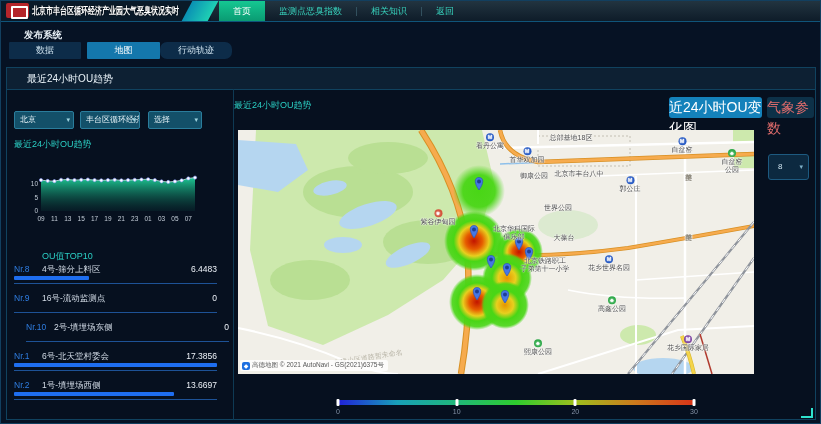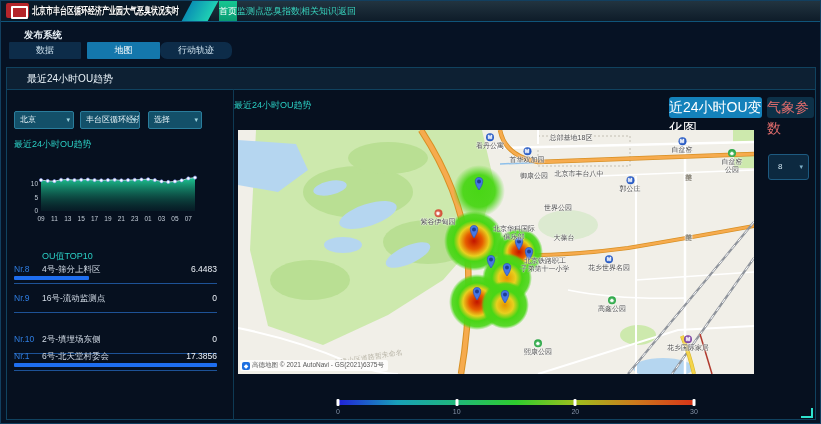--- a/index.html
+++ b/index.html
@@ -5,21 +5,21 @@
   html,body{margin:0;padding:0;background:#01060f;font-family:"Liberation Sans","DejaVu Sans",sans-serif;}
   .app{position:relative;width:821px;height:424px;background:#061224;overflow:hidden;border:1px solid #123f5f;box-sizing:border-box;}
   
   .navbar{position:absolute;left:0;top:0;width:821px;height:20px;background:#0a1a29;border-bottom:1px solid #0f547a;}
   .nav-right{position:absolute;left:210px;top:0;width:611px;height:20px;background:linear-gradient(180deg,#223440,#0e1c29);}
   .nav-slash{position:absolute;left:186px;top:0;width:26px;height:20px;background:linear-gradient(90deg,#0a90b4,#1fd0b4);transform:skewX(-28deg);}
   .logo{position:absolute;left:5px;top:2px;width:23px;height:15px;background:#b5252b;border-radius:2px;}
   .logo i{position:absolute;left:5px;top:3px;width:13px;height:9px;border:2px solid #fff;border-radius:1px;}
   .app-title{position:absolute;left:31px;top:0;height:20px;line-height:20px;color:#fff;font-size:10px;font-weight:bold;white-space:nowrap;transform:scaleX(.70);transform-origin:left center;text-shadow:0 0 2px #000;}
   .nav-tabs{position:absolute;left:218px;top:0;height:20px;display:flex;align-items:center;}
-  .nav-tab{height:20px;line-height:20px;padding:0 0;font-size:9px;color:#38d4be;cursor:pointer;white-space:nowrap;}
+  .nav-tab{height:20px;line-height:20px;padding:0 14px;font-size:9px;color:#38d4be;cursor:pointer;white-space:nowrap;}
   .nav-tab.active{background:linear-gradient(180deg,#15c792,#0a9b72);color:#fff;}
   .nav-sep{width:1px;height:9px;background:#32505e;}
   
   .sys-label{position:absolute;left:23px;top:28px;font-size:9.5px;font-weight:bold;color:#e9f1f7;}
   .mode-btn{position:absolute;top:41px;height:17px;line-height:17px;text-align:center;font-size:9px;color:#cfe3ef;background:#0d2c49;border-radius:1px;cursor:pointer;}
   .mode-btn.active{background:#1477ac;color:#fff;}
   
   .panel{position:absolute;left:5px;top:66px;width:810px;height:353px;border:1px solid #10425f;background:#06101f;box-sizing:border-box;}
   .corner{position:absolute;width:10px;height:8px;}
   .corner.tl{left:2px;top:1px;border-left:2px solid #2fe2cf;border-top:2px solid #2fe2cf;}
@@ -174,32 +174,39 @@
     <div class="rank-bar" style="width: 37.0899%;"></div>
     <div class="rank-line"></div>
   </div>
   <div class="rank-row" style="top:292px;">
     <span class="rank-no">Nr.9</span>
     <span class="rank-name">16号-流动监测点</span>
     <span class="rank-val">0</span>
     <div class="rank-bar" style="width: 0%;"></div>
     <div class="rank-line"></div>
   </div>
-  <div class="rank-row" style="top:333px;">
+  <div class="rank-row" style="top:321px;margin-left:12px;">
     <span class="rank-no">Nr.10</span>
     <span class="rank-name">2号-填埋场东侧</span>
     <span class="rank-val">0</span>
     <div class="rank-bar" style="width: 0%;"></div>
     <div class="rank-line"></div>
   </div>
   <div class="rank-row" style="top:350px;">
     <span class="rank-no">Nr.1</span>
     <span class="rank-name">6号-北天堂村委会</span>
     <span class="rank-val">17.3856</span>
     <div class="rank-bar" style="width: 100%;"></div>
+    <div class="rank-line"></div>
+  </div>
+  <div class="rank-row" style="top:379px;">
+    <span class="rank-no">Nr.2</span>
+    <span class="rank-name">1号-填埋场西侧</span>
+    <span class="rank-val">13.6697</span>
+    <div class="rank-bar" style="width: 78.6266%;"></div>
     <div class="rank-line"></div>
   </div>
 
   <div class="teal-label" style="left:233px;top:98px;">最近24小时OU趋势</div>
   <div class="map-hdr-btn btn-change">近24小时OU变化图</div>
   <div class="map-hdr-btn btn-weather">气象参数</div>
 
   <div class="map">
     <svg width="516" height="244" viewBox="0 0 516 244">
       <defs>

